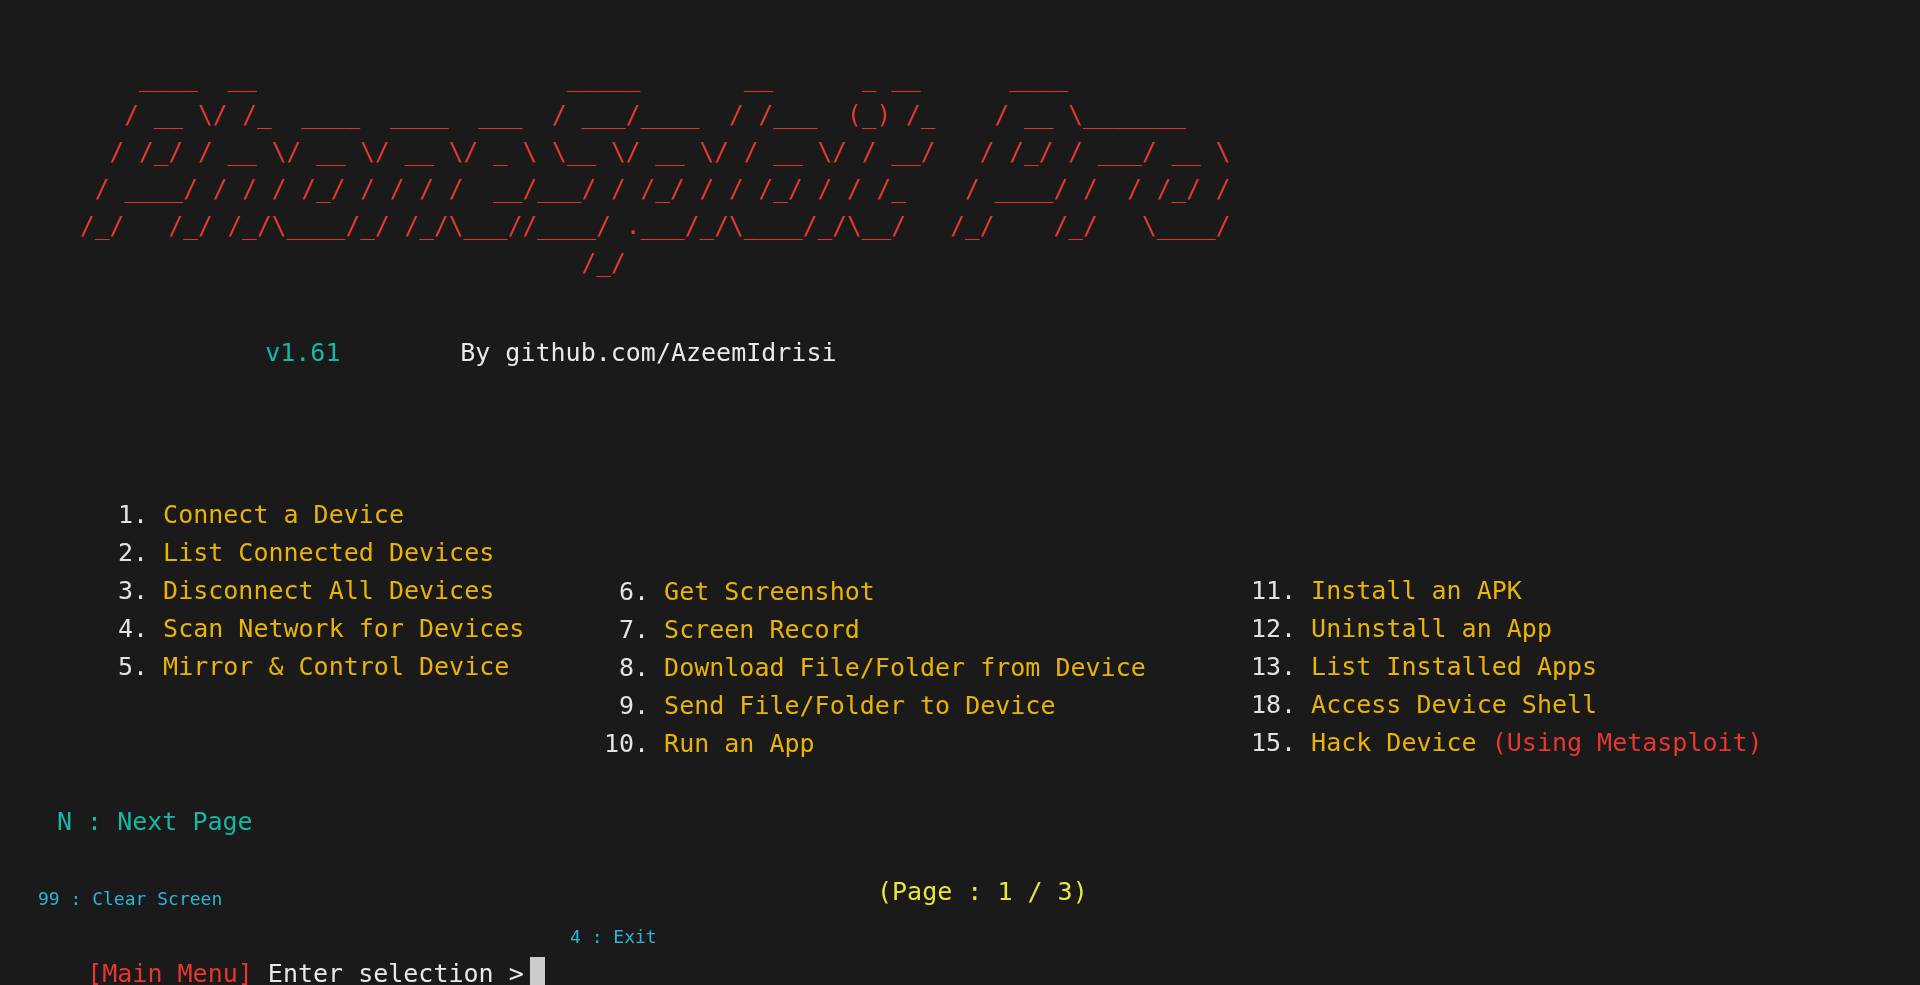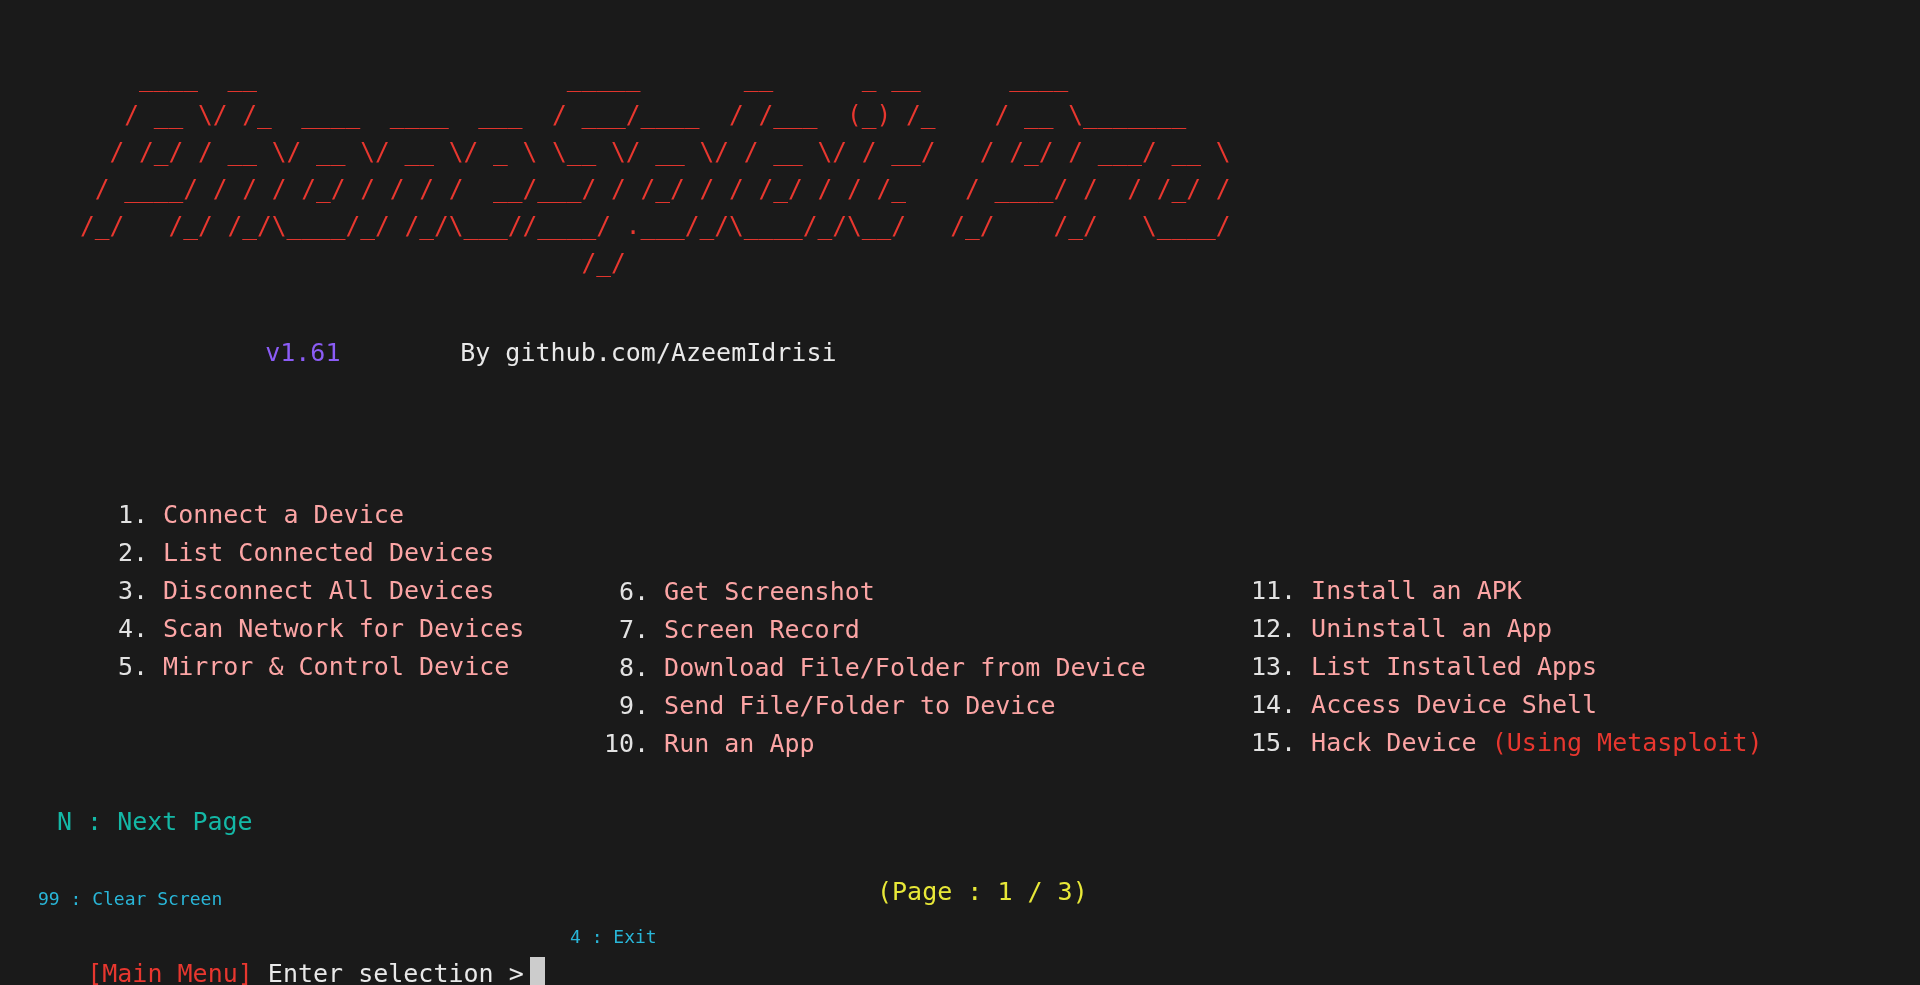--- a/index.html
+++ b/index.html
@@ -39,21 +39,21 @@
   
   .meta-row {
     position: absolute;
     left: 80px;
     top: 302px;
     white-space: pre;
     font-size: 25px;
     line-height: 34px;
   }
   .meta-row .version {
-    color: #8b5cf6;
+    color: #14b8a6;
     display: inline-block;
     width: 320px;
     padding-left: 125px;
     box-sizing: border-box;
   }
   .meta-row .author { color: #e9e9e9; }
 
   
   .menu {
     position: absolute;
@@ -77,21 +77,21 @@
   .menu-cell.col2 { left: 586px; margin-top: 39px; }
   .menu-cell.col3 { left: 1233px; }
 
   .num {
     color: #e2e2e2;
     display: inline-block;
     width: 48px;
     text-align: right;
   }
   .dot { color: #e2e2e2; }
-  .label { color: #fca5a5; }
+  .label { color: #eab308; }
   .label-alt { color: #e8372f; }
 
   
   .nav-row {
     position: absolute;
     top: 765px;
     left: 0;
     width: 1920px;
     height: 38px;
     white-space: pre;
@@ -183,21 +183,21 @@
 
     <div class="menu-row">
       <span class="menu-cell col1"><span class="num">3</span><span class="dot">. </span><span class="label">Disconnect All Devices</span></span>
       <span class="menu-cell col2"><span class="num">8</span><span class="dot">. </span><span class="label">Download File/Folder from Device</span></span>
       <span class="menu-cell col3"><span class="num">13</span><span class="dot">. </span><span class="label">List Installed Apps</span></span>
     </div>
 
     <div class="menu-row">
       <span class="menu-cell col1"><span class="num">4</span><span class="dot">. </span><span class="label">Scan Network for Devices</span></span>
       <span class="menu-cell col2"><span class="num">9</span><span class="dot">. </span><span class="label">Send File/Folder to Device</span></span>
-      <span class="menu-cell col3"><span class="num">14</span><span class="dot">. </span><span class="label">Access Device Shell</span></span>
+      <span class="menu-cell col3"><span class="num">18</span><span class="dot">. </span><span class="label">Access Device Shell</span></span>
     </div>
 
     <div class="menu-row">
       <span class="menu-cell col1"><span class="num">5</span><span class="dot">. </span><span class="label">Mirror &amp; Control Device</span></span>
       <span class="menu-cell col2"><span class="num">10</span><span class="dot">. </span><span class="label">Run an App</span></span>
       <span class="menu-cell col3"><span class="num">15</span><span class="dot">. </span><span class="label">Hack Device </span><span class="label-alt">(Using Metasploit)</span></span>
     </div>
 
   </div>
 

